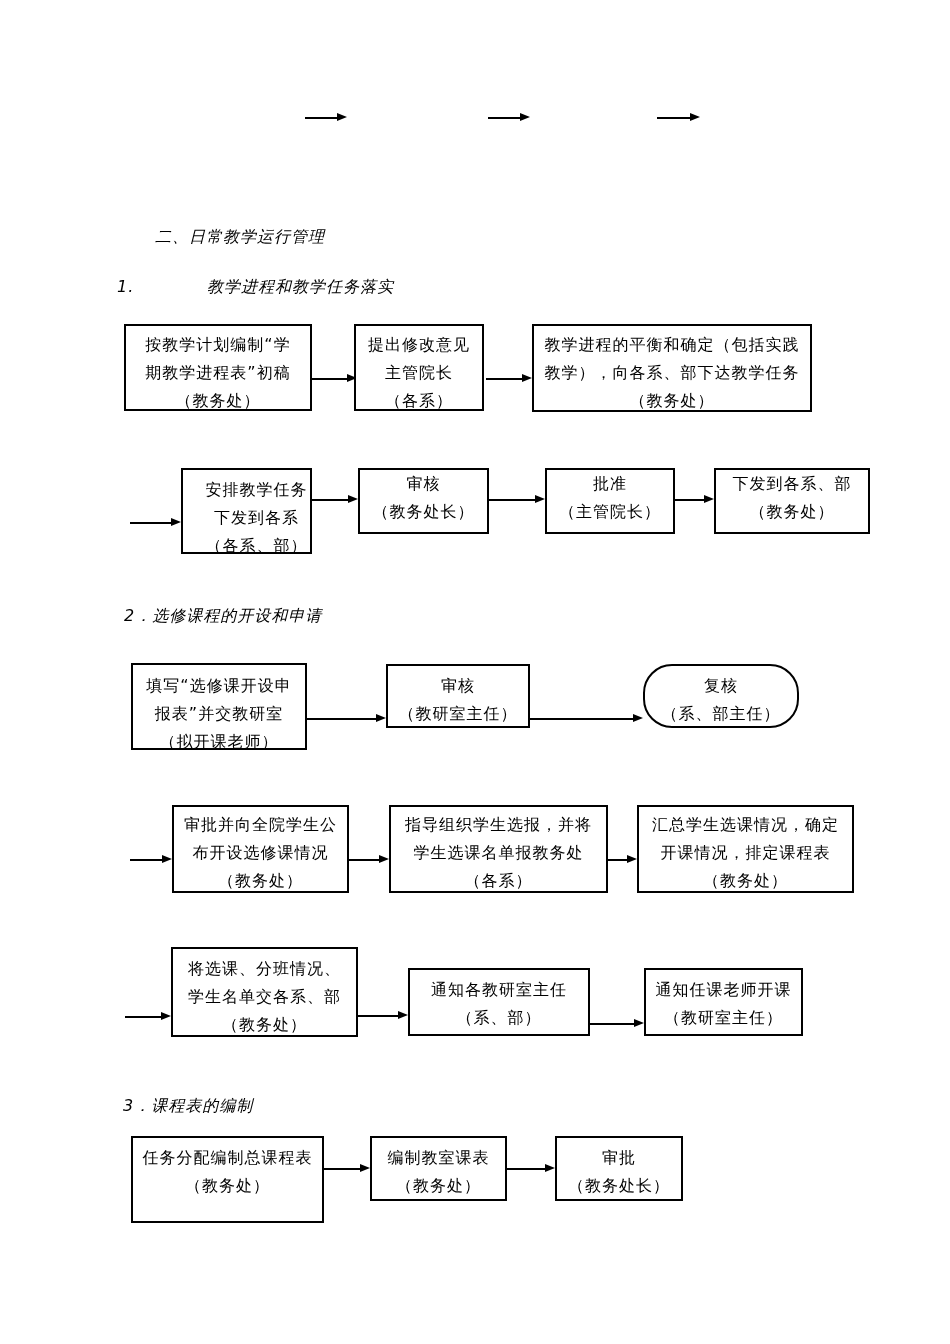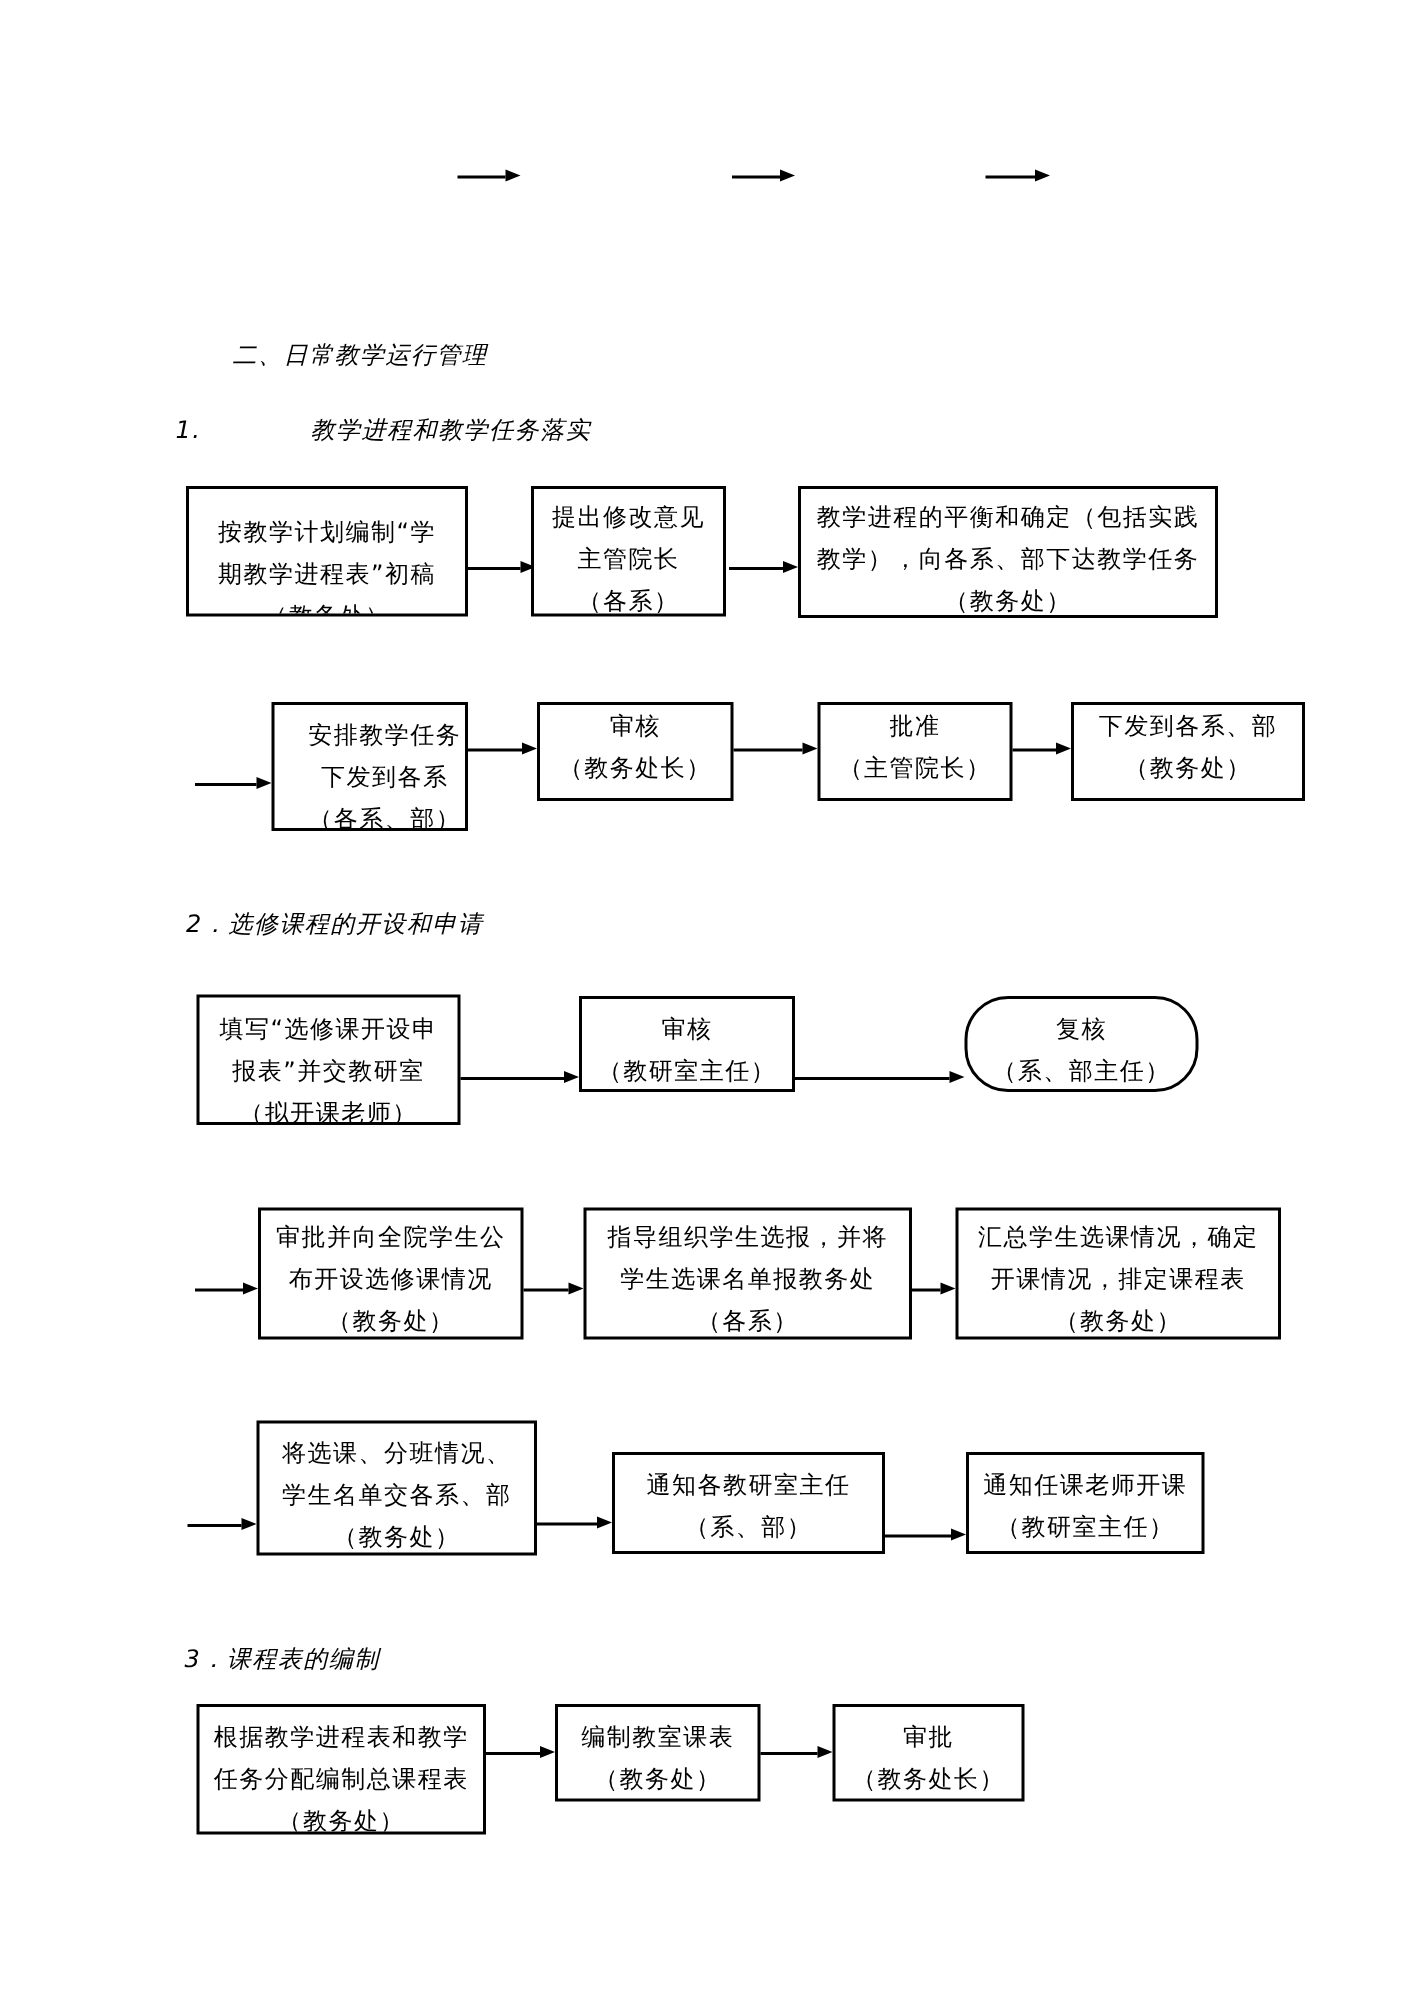--- a/index.html
+++ b/index.html
@@ -61,21 +61,21 @@
   <div class="arr" style="left:305px;top:117px;width:32px;"></div>
   <div class="arr" style="left:488px;top:117px;width:32px;"></div>
   <div class="arr" style="left:657px;top:117px;width:33px;"></div>
 
   <div class="heading" style="left:155px;top:227px;">二、日常教学运行管理</div>
   <div class="heading" style="left:117px;top:277px;">1.</div>
   <div class="heading" style="left:207px;top:277px;">教学进程和教学任务落实</div>
   <div class="heading" style="left:124px;top:606px;">2．选修课程的开设和申请</div>
   <div class="heading" style="left:123px;top:1096px;">3．课程表的编制</div>
 
-  <div class="box" style="left:124px;top:324px;width:188px;height:87px;padding-top:15px;">
+  <div class="box" style="left:124px;top:324px;width:188px;height:87px;padding-top:5px;">
     <div class="ln">按教学计划编制“学</div>
     <div class="ln">期教学进程表”初稿</div>
     <div class="ln">（教务处）</div>
   </div>
   <div class="arr" style="left:312px;top:378px;width:35px;"></div>
   <div class="box" style="left:354px;top:324px;width:130px;height:87px;padding-top:5px;">
     <div class="ln">提出修改意见</div>
     <div class="ln">主管院长</div>
     <div class="ln">（各系）</div>
   </div>
@@ -154,21 +154,20 @@
     <div class="ln">通知各教研室主任</div>
     <div class="ln">（系、部）</div>
   </div>
   <div class="arr" style="left:590px;top:1023px;width:44px;"></div>
   <div class="box" style="left:644px;top:968px;width:159px;height:68px;padding-top:6px;">
     <div class="ln">通知任课老师开课</div>
     <div class="ln">（教研室主任）</div>
   </div>
 
   <div class="box" style="left:131px;top:1136px;width:193px;height:87px;padding-top:6px;">
-    <div class="ln">根据教学进程表和教学</div>
     <div class="ln">任务分配编制总课程表</div>
     <div class="ln">（教务处）</div>
   </div>
   <div class="arr" style="left:324px;top:1168px;width:36px;"></div>
   <div class="box" style="left:370px;top:1136px;width:137px;height:65px;padding-top:6px;">
     <div class="ln">编制教室课表</div>
     <div class="ln">（教务处）</div>
   </div>
   <div class="arr" style="left:507px;top:1168px;width:38px;"></div>
   <div class="box" style="left:555px;top:1136px;width:128px;height:65px;padding-top:6px;">

